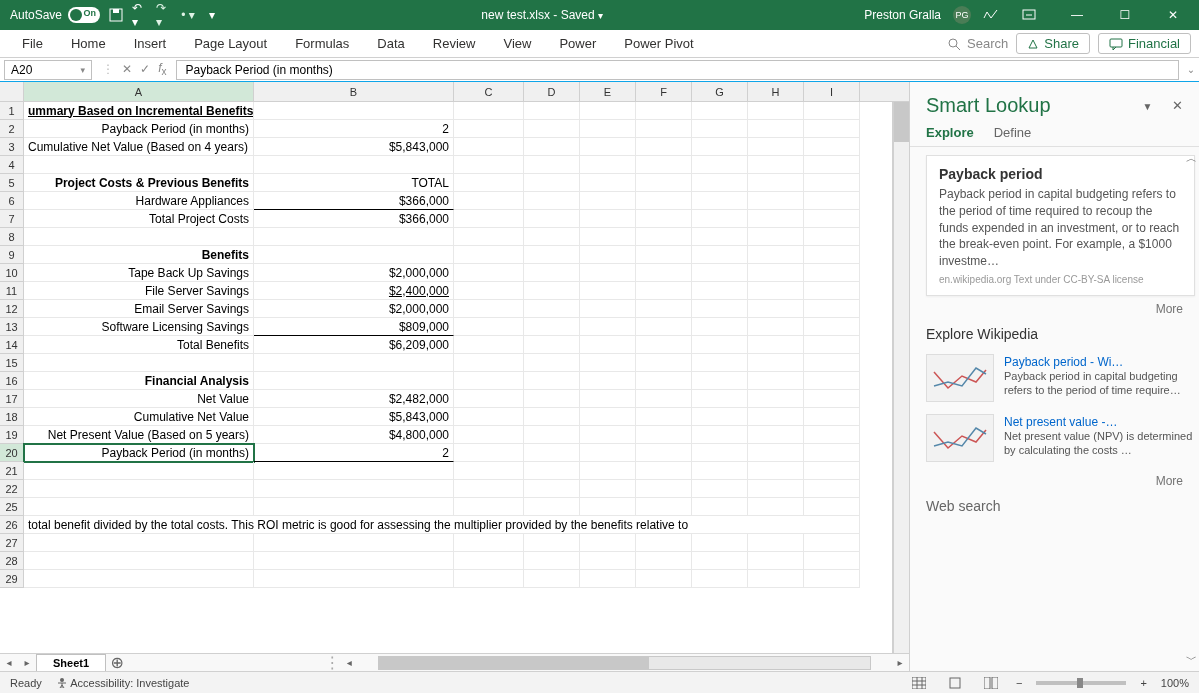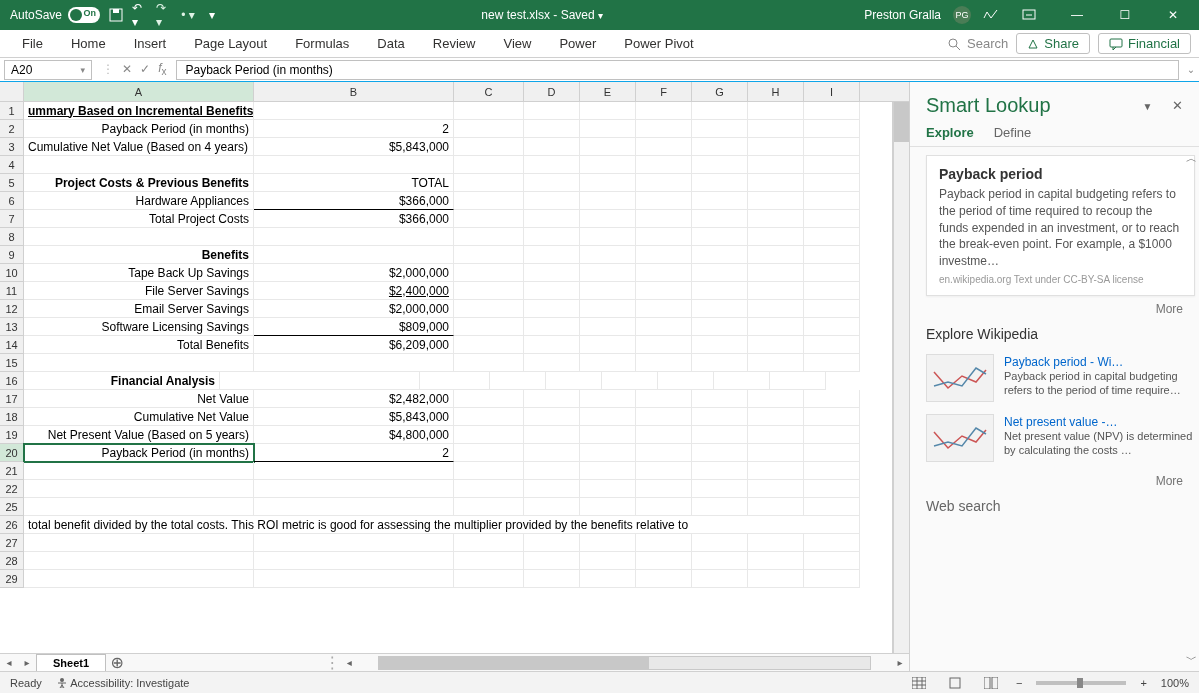--- a/index.html
+++ b/index.html
@@ -377,21 +377,21 @@
           <div class="cell" style="width: 70px;"></div>
           <div class="cell" style="width: 56px;"></div>
           <div class="cell" style="width: 56px;"></div>
           <div class="cell" style="width: 56px;"></div>
           <div class="cell" style="width: 56px;"></div>
           <div class="cell" style="width: 56px;"></div>
           <div class="cell" style="width: 56px;"></div>
         </div>
         <div class="row">
           <div class="row-h">16</div>
-          <div class="cell right bold" style="width: 196px;">Financial Analysis</div>
+          <div class="cell right bold" style="width: 230px;">Financial Analysis</div>
           <div class="cell" style="width: 200px;"></div>
           <div class="cell" style="width: 70px;"></div>
           <div class="cell" style="width: 56px;"></div>
           <div class="cell" style="width: 56px;"></div>
           <div class="cell" style="width: 56px;"></div>
           <div class="cell" style="width: 56px;"></div>
           <div class="cell" style="width: 56px;"></div>
           <div class="cell" style="width: 56px;"></div>
         </div>
         <div class="row">

